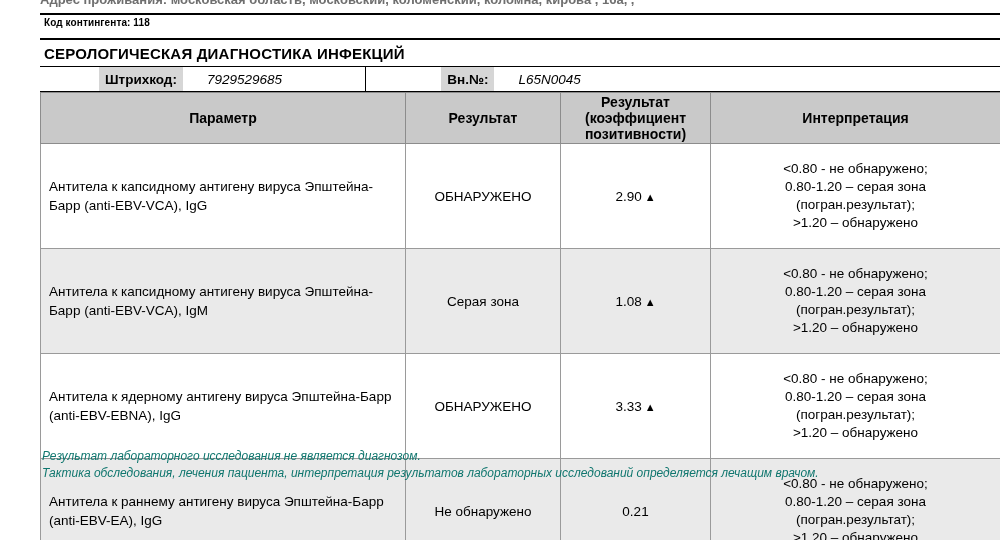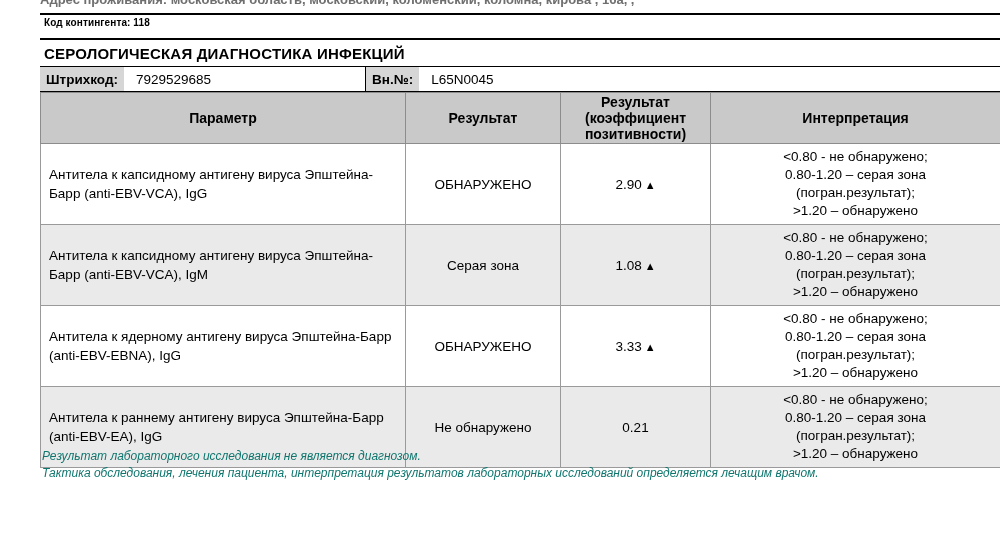--- a/index.html
+++ b/index.html
@@ -77,35 +77,37 @@
     display: flex;
     border-top: 1px solid #000;
     border-bottom: 1px solid #000;
     box-sizing: border-box;
   }
   .strip .cell {
     display: flex;
     align-items: center;
     font-size: 13.5px;
     box-sizing: border-box;
+    justify-content: center;
   }
   .strip .lbl {
     background: #d6d6d6;
     font-weight: bold;
     padding: 0 6px;
     height: 100%;
     display: flex;
     align-items: center;
   }
   .strip .val {
-    padding: 0 12px;
+    padding: 0 24px;
     height: 100%;
     display: flex;
     align-items: center;
     background: #ffffff;
+    font-style: italic;
   }
   .strip .c1 { width: 325px; }
   .strip .c2 { width: 315px; border-left: 1px solid #000; }
   .strip .c3 { flex: 1; border-left: 1px solid #000; }
 
   
   .tbl {
     position: absolute;
     top: 92px;
     left: 40px;
@@ -128,21 +130,21 @@
     border-color: #8c8c8c;
   }
   .col-param { width: 365px; }
   .col-res { width: 155px; }
   .col-coef { width: 150px; }
   .col-interp { width: 290px; }
 
   .tbl tbody tr { height: 73px; }
   .tbl tbody td {
     font-size: 13.5px;
-    padding: 4px 0;
+    padding: 16px 0;
   }
   .td-param {
     padding-left: 8px !important;
     padding-right: 6px !important;
     line-height: 19px;
     text-align: left;
   }
   .td-res {
     text-align: center;
     font-weight: normal;

